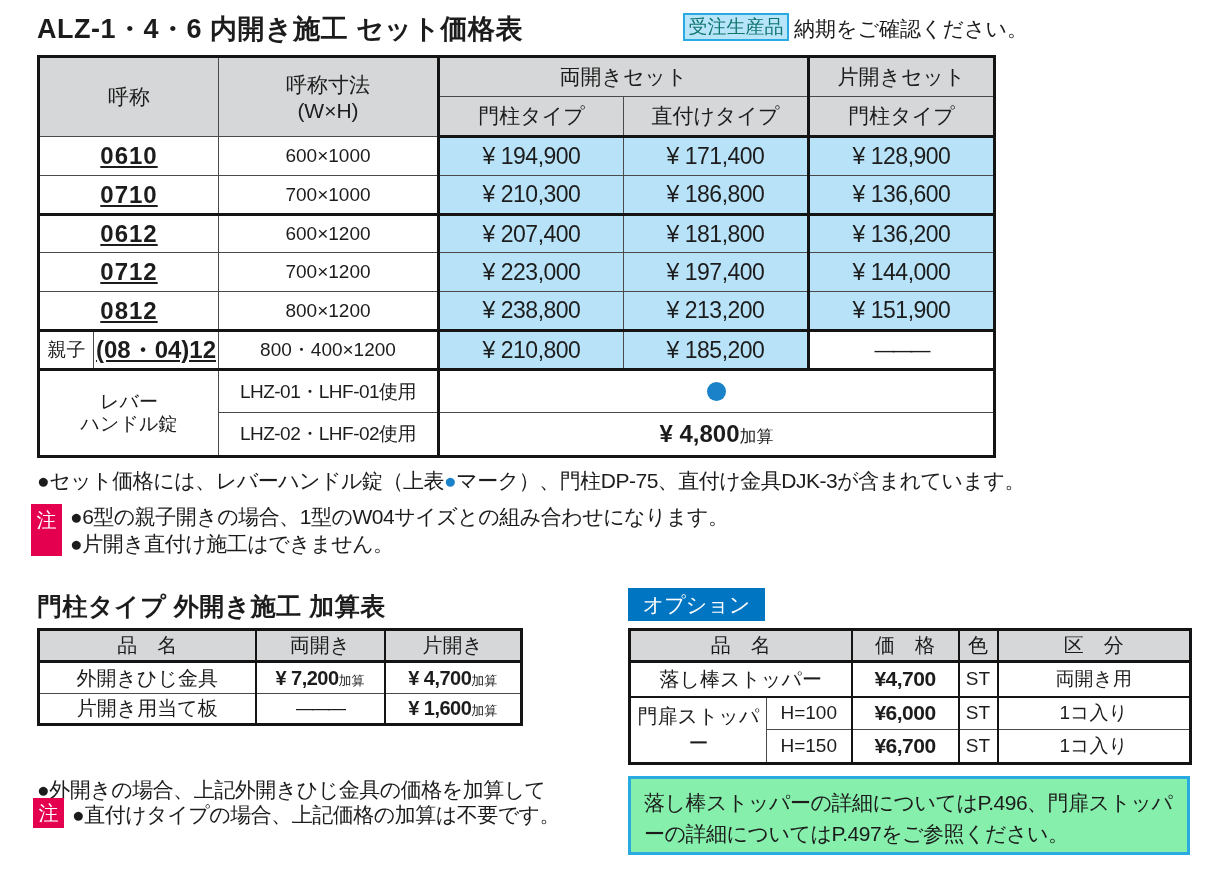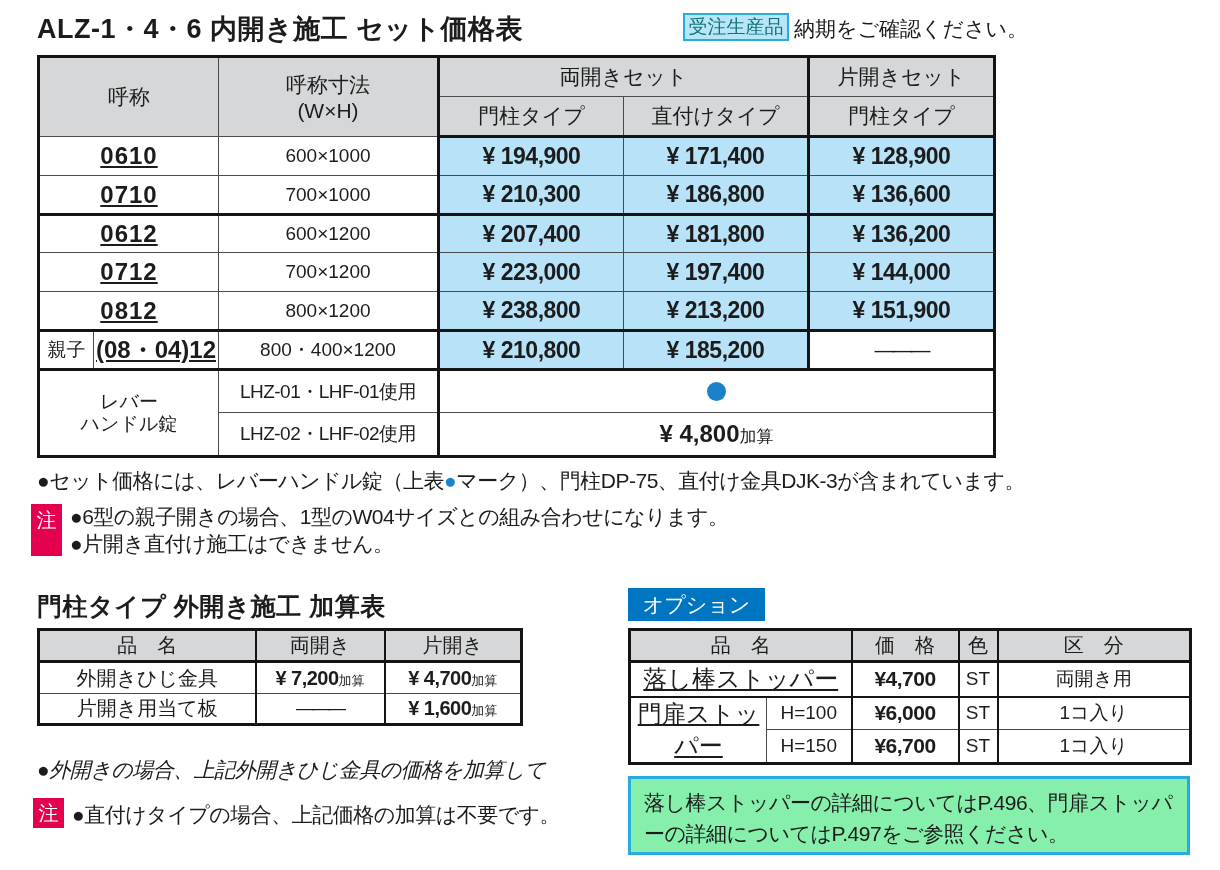--- a/index.html
+++ b/index.html
@@ -22,21 +22,21 @@
   .bt2 { border-top:2px solid #141414 !important; }
   .hb { border-bottom:3px solid #141414 !important; }
   .gray { background:#d6d7d8; }
   .blue { background:#b8e2f7; }
 
   
   #main-table { position:absolute; left:37px; top:55px; width:956px; }
   #main-table .th { font-size:21px; font-weight:500; }
   #main-table .name-cell { font-size:24px; font-weight:bold; letter-spacing:1px;text-decoration:underline; }
   #main-table .size-cell { font-size:19px; }
-  #main-table .price-cell { font-size:23px; font-weight:bold; letter-spacing:-0.5px;margin-left:19px; }
+  #main-table .price-cell { font-size:23px; font-weight:normal; letter-spacing:-0.5px;margin-left:19px; }
   #main-table .dash { font-size:20px; letter-spacing:-2px; }
   #main-table .lever-label { font-size:19px; line-height:22px; }
   #main-table .usage-cell { font-size:19px; letter-spacing:-0.5px; }
   .dot-big { display:inline-block; width:19px; height:19px; border-radius:50%; background:#1a82c8; vertical-align:middle; }
   .addsuffix { font-size:17px; font-weight:normal; }
   .big-price { font-size:24px; font-weight:bold; }
 
   
   .note-line { position:absolute; font-size:21px; letter-spacing:-0.5px; white-space:nowrap; }
   .dot-inline { color:#1a82c8; }
@@ -52,21 +52,21 @@
   #add-table .name-cell { font-size:20px; }
   #add-table .price { font-size:20px; font-weight:bold; letter-spacing:-0.5px; }
   #add-table .suf { font-size:13px; font-weight:normal; }
   #add-table .dash { font-size:18px; letter-spacing:-2px; }
 
   
   .opt-badge { position:absolute; left:628px; top:588px; width:137px; height:33px; line-height:33px;
     background:#0075c2; color:#ffffff; font-size:21px; text-align:center; }
   #opt-table { position:absolute; left:628px; top:628px; width:561px; }
   #opt-table .th { font-size:20px; font-weight:500; }
-  #opt-table .name-cell { font-size:24px;text-decoration:underline; }
+  #opt-table .name-cell { font-size:20px; }
   #opt-table .sub-cell { font-size:19px; }
   #opt-table .price { font-size:21px; font-weight:bold; letter-spacing:-0.5px; }
   #opt-table .plain { font-size:19px; }
 
   .info-box { position:absolute; left:628px; top:776px; width:562px; height:79px;
     border:3px solid #29abe2; background:#86efac; padding:8px 13px; font-size:21px; line-height:31px; letter-spacing:-0.5px; }
 </style>
 </head>
 <body>
 
@@ -191,21 +191,21 @@
       <td class="bl2"><span class="price">¥ 4,700</span><span class="suf">加算</span></td>
     </tr>
     <tr style="height:31px">
       <td class="name-cell">片開き用当て板</td>
       <td class="bl2 dash">———</td>
       <td class="bl2"><span class="price">¥ 1,600</span><span class="suf">加算</span></td>
     </tr>
   </tbody>
     </table>
 
-  <div class="note-line" style="left:37px; top:756px;font-style:italic;">●外開きの場合、上記外開きひじ金具の価格を加算して</div>
+  <div class="note-line" style="left:37px; top:776px;">●外開きの場合、上記外開きひじ金具の価格を加算して</div>
 
   <div class="chu-badge chu-sq1">注</div>
   <div class="note-line" style="left:72px; top:801px;">●直付けタイプの場合、上記価格の加算は不要です。</div>
 
   <div class="opt-badge">オプション</div>
 
   <table id="opt-table" class="thick-table">
     <colgroup>
         <col style="width:137px">
         <col style="width:85px">

